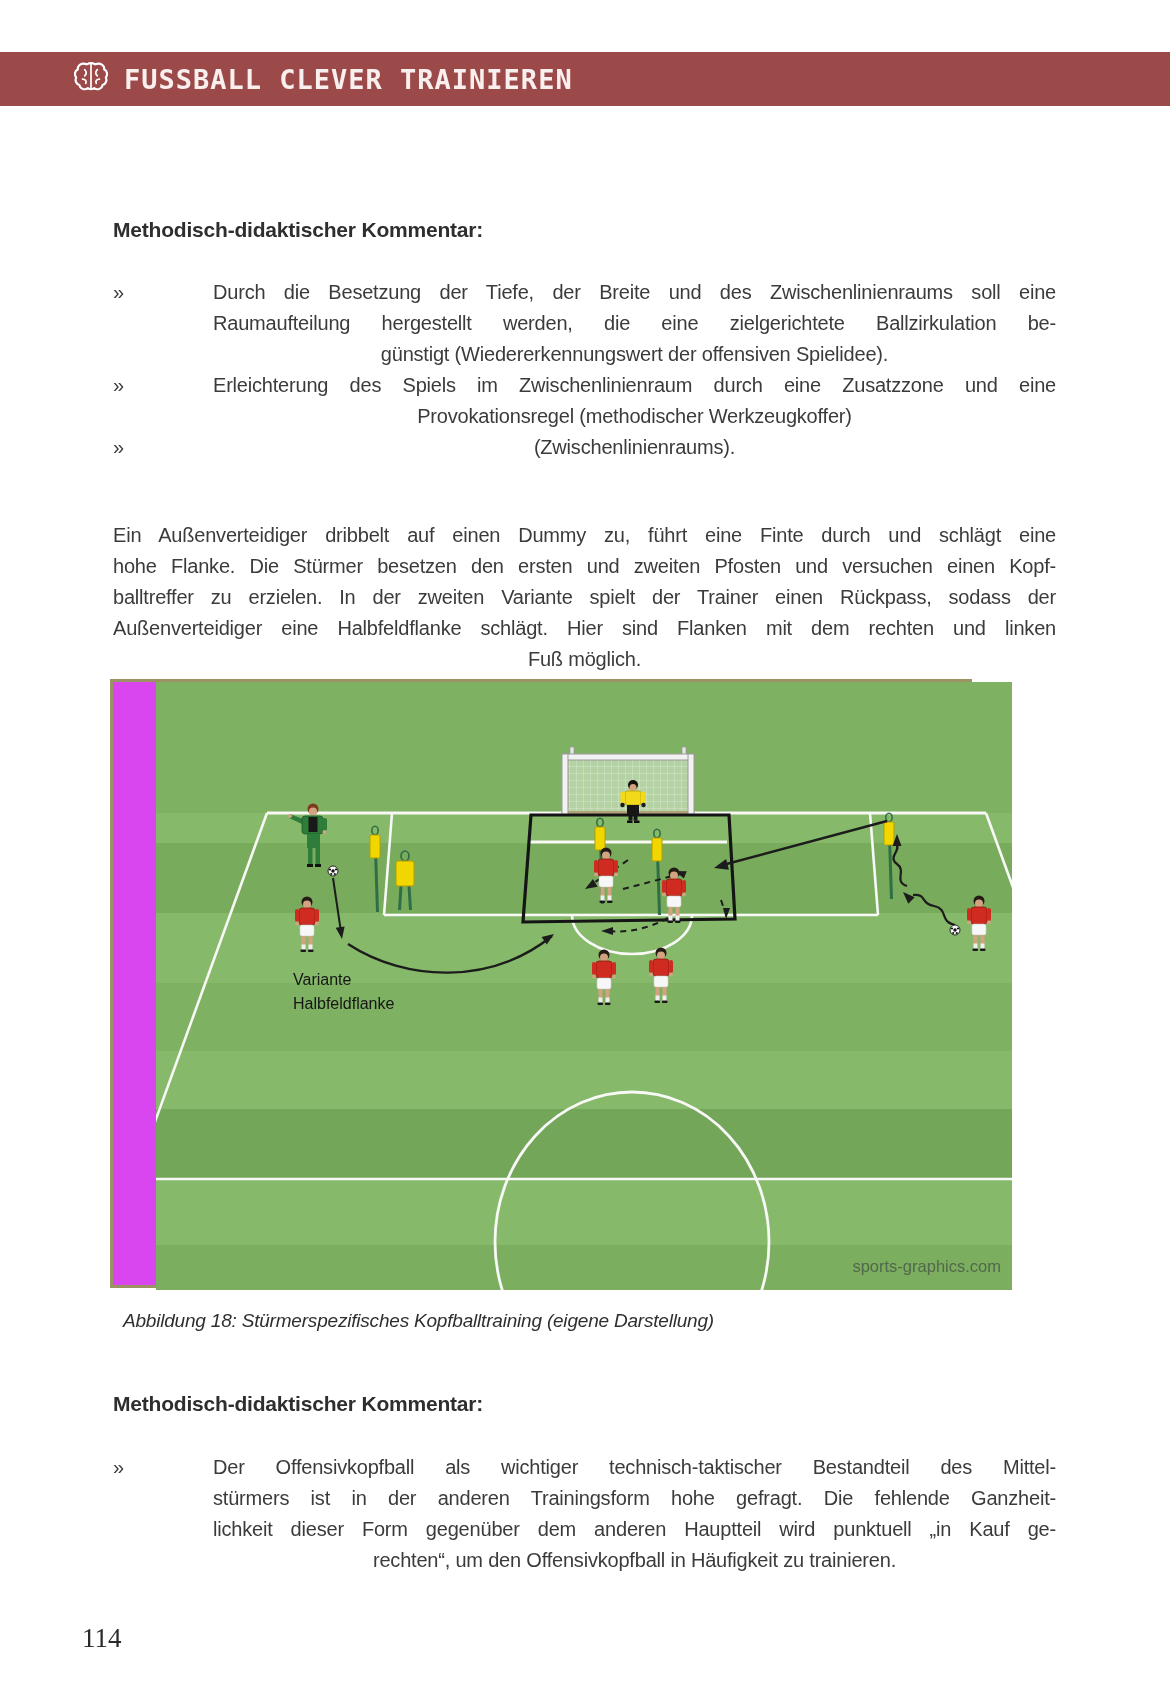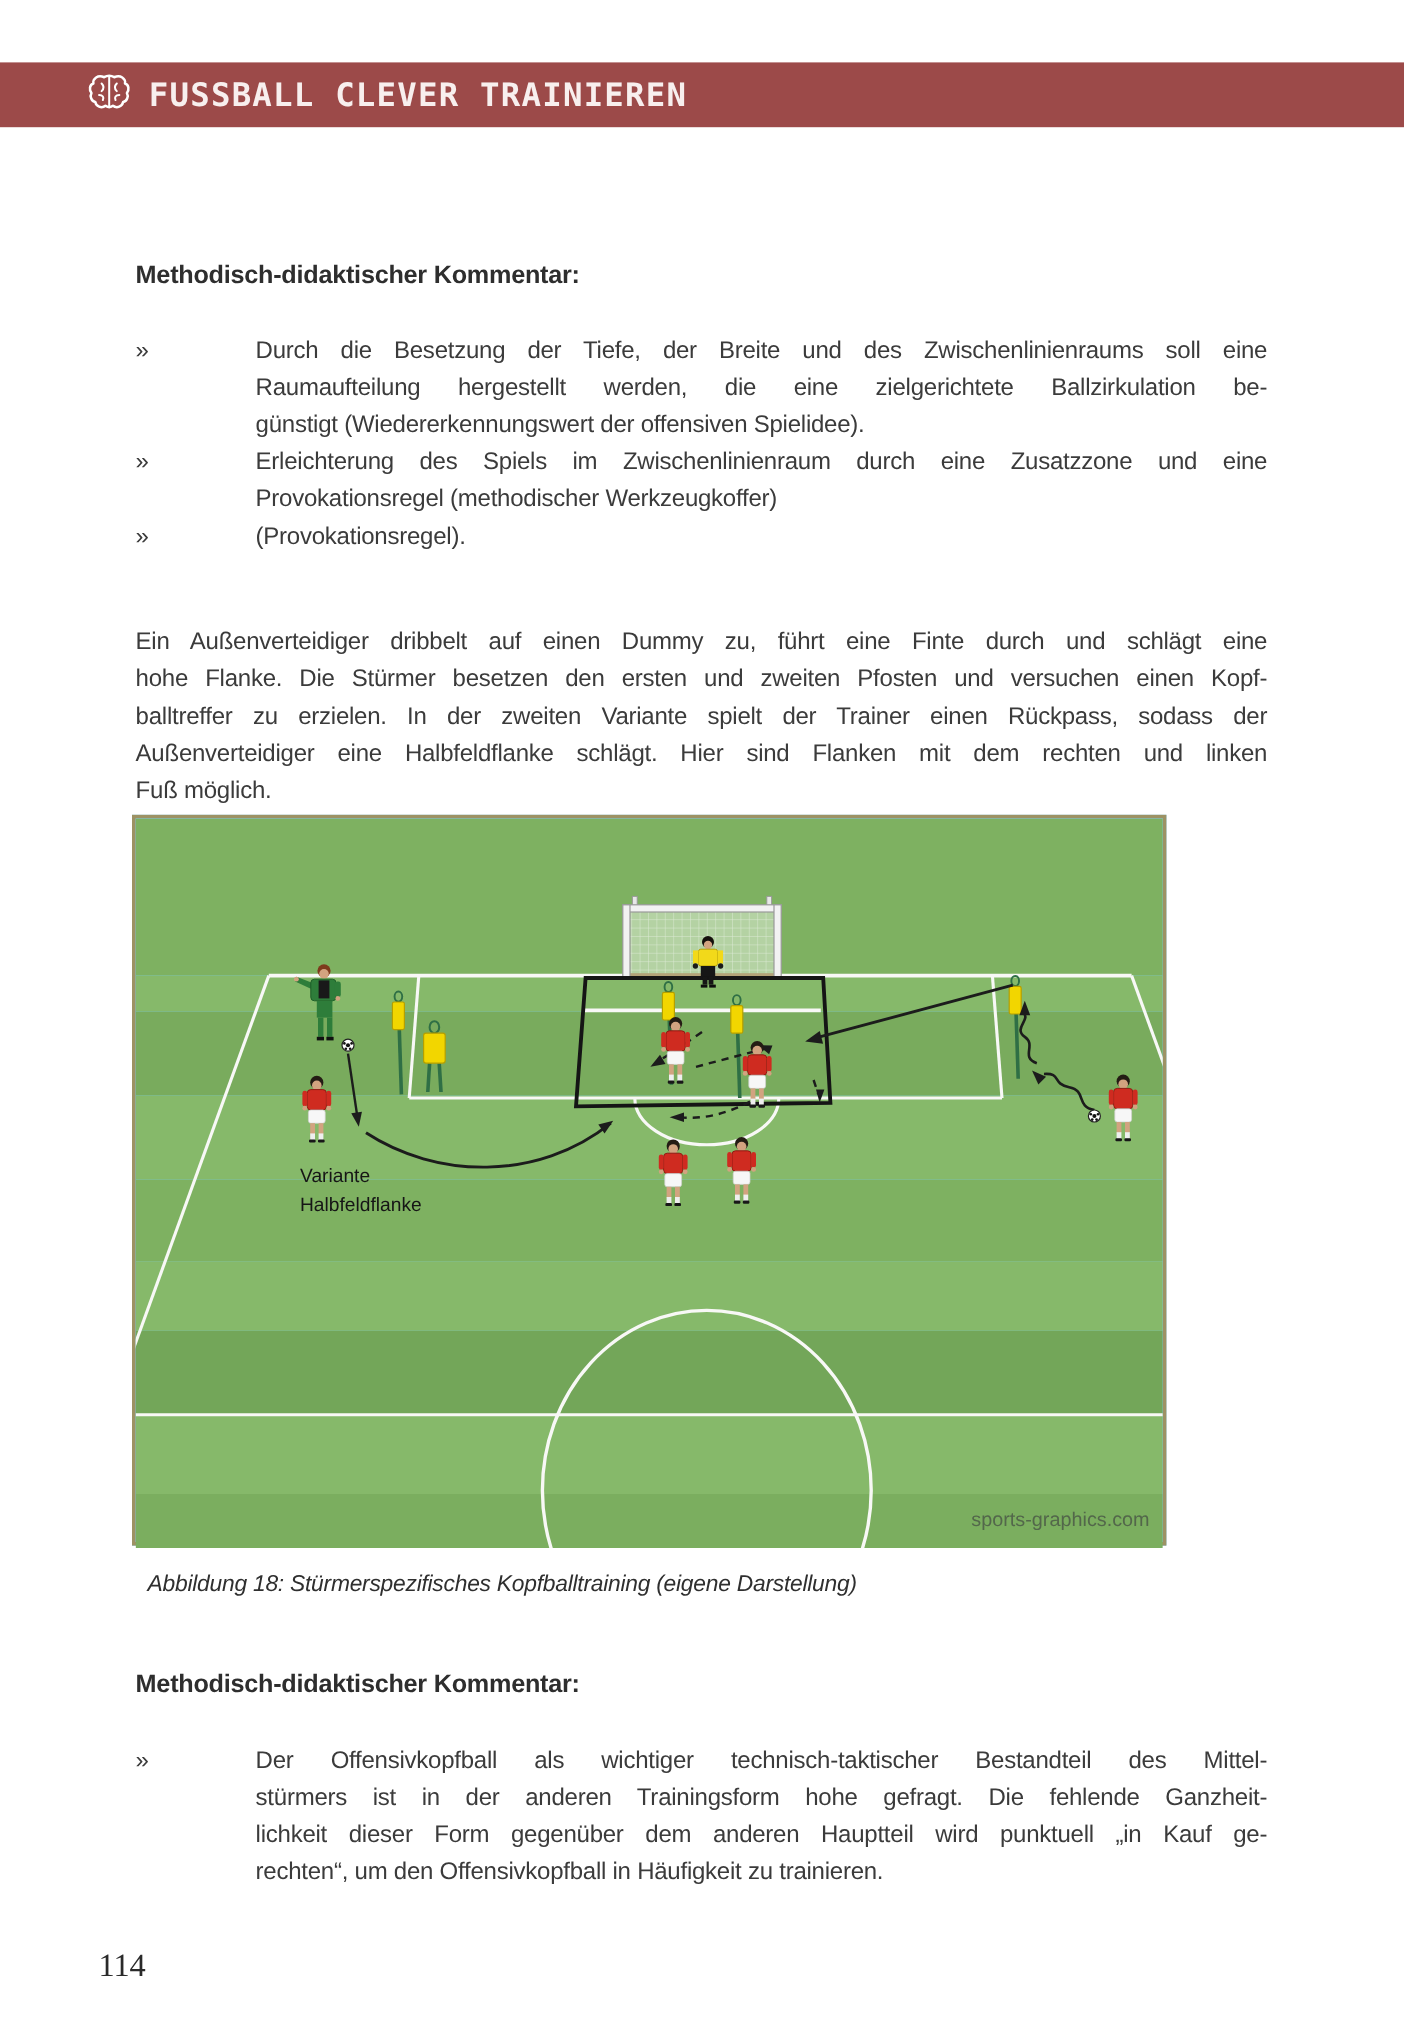--- a/index.html
+++ b/index.html
@@ -30,27 +30,27 @@
   #bullets2 { top:1452px; }
   .bullet { display:flex; }
   .bullet .marker {
     flex:0 0 100px; width:100px; font-size:20px; line-height:31px; color:#3b3b3b;
   }
   .bullet .lines { flex:1; min-width:0; }
   .line {
     font-size:20px; line-height:31px; color:#3b3b3b; letter-spacing:-0.2px;
     white-space:nowrap;
   }
-  .lines .line, #paragraph .line { white-space:normal; }
+  .lines .line, #paragraph .line { white-space:normal;text-align:center; }
   .line.j { text-align:justify; text-align-last:justify; }
   #paragraph { position:absolute; left:113px; top:520px; width:943px; }
   
   #figure {
     position:absolute; left:110px; top:679px;
-    border:3px solid #9d9264; width:862px; height:609px; background:#7dd3fc;
+    border:3px solid #9d9264; width:862px; height:609px; background:#d946ef;padding-left:43px;
   }
   #caption {
     position:absolute; left:123px; top:1310px; width:943px;
     font-style:italic; font-size:19px; color:#2f2f2f; letter-spacing:-0.2px;
   }
   #pagenum {
     position:absolute; left:82px; top:1623px;
     font-family:Liberation Serif, serif; font-size:27px; color:#2a2a2a;
   }
   svg text { font-family:"Liberation Sans", sans-serif; }
@@ -84,21 +84,21 @@
     <div class="bullet">
       <div class="marker">»</div>
       <div class="lines">
         <div class="line j">Erleichterung des Spiels im Zwischenlinienraum durch eine Zusatzzone und eine</div>
         <div class="line">Provokationsregel (methodischer Werkzeugkoffer)</div>
       </div>
     </div>
     <div class="bullet">
       <div class="marker">»</div>
       <div class="lines">
-        <div class="line">(Provokationsregel).</div>
+        <div class="line">(Zwischenlinienraums).</div>
       </div>
     </div>
   </div>
 
   <div id="paragraph">
     <div class="line j">Ein Außenverteidiger dribbelt auf einen Dummy zu, führt eine Finte durch und schlägt eine</div>
     <div class="line j">hohe Flanke. Die Stürmer besetzen den ersten und zweiten Pfosten und versuchen einen Kopf-</div>
     <div class="line j">balltreffer zu erzielen. In der zweiten Variante spielt der Trainer einen Rückpass, sodass der</div>
     <div class="line j">Außenverteidiger eine Halbfeldflanke schlägt. Hier sind Flanken mit dem rechten und linken</div>
     <div class="line">Fuß möglich.</div>

